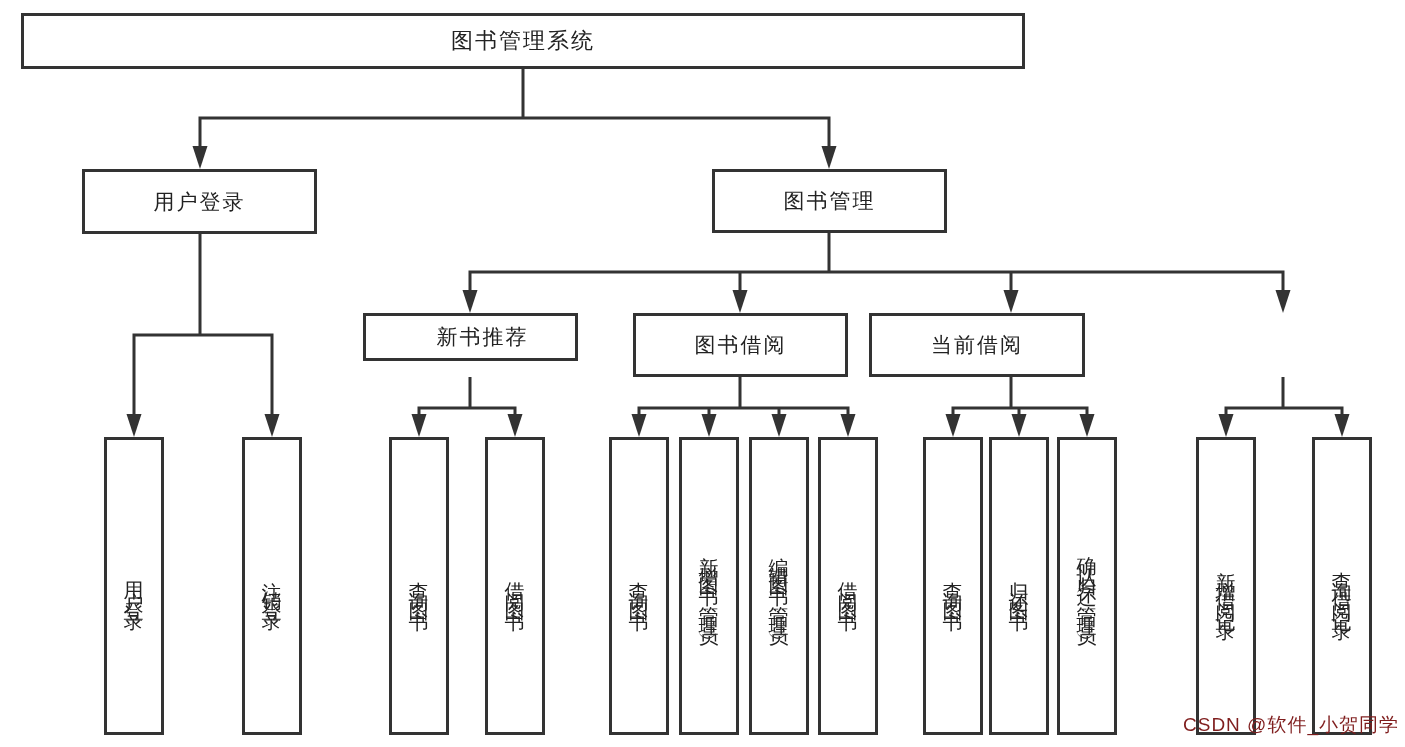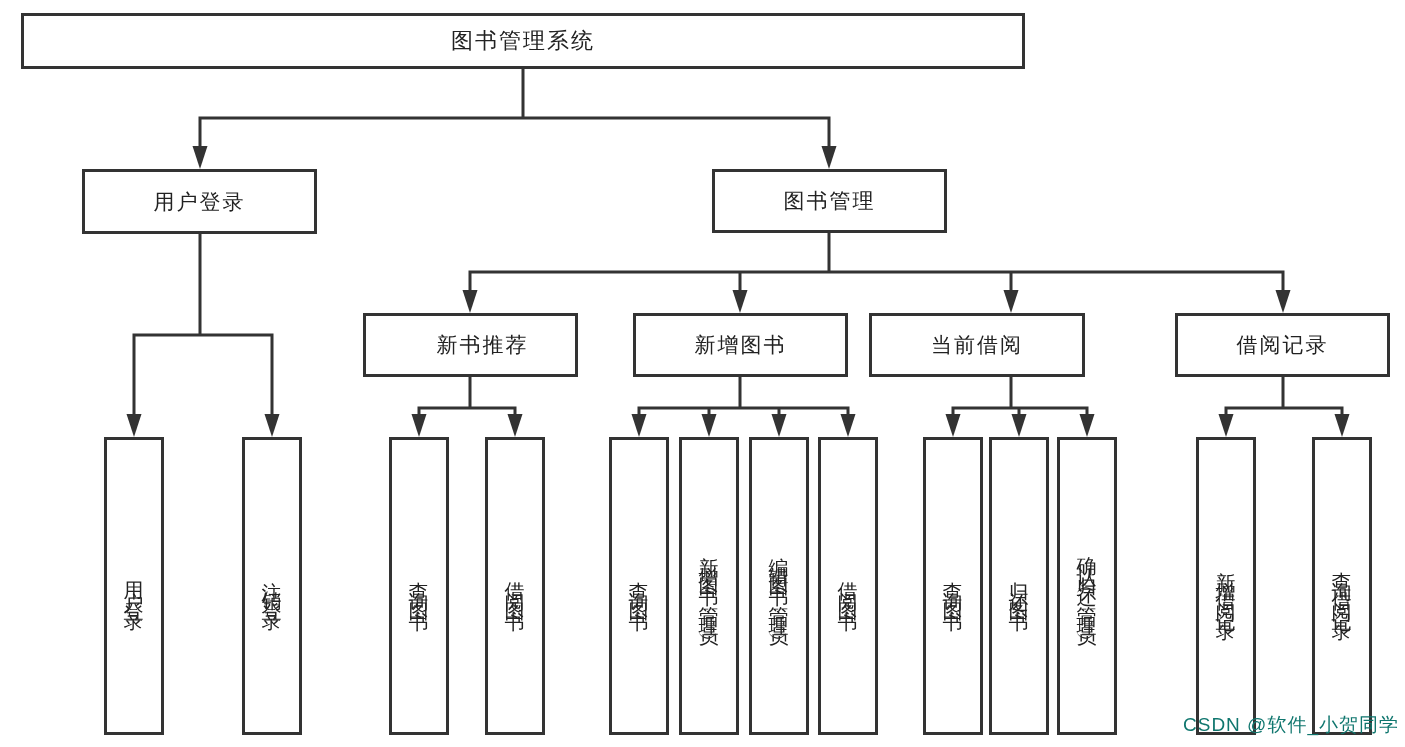--- a/index.html
+++ b/index.html
@@ -46,21 +46,21 @@
     letter-spacing: 10px;
     line-height: 1;
     white-space: nowrap;
   }
   .watermark {
     position: absolute;
     left: 1183px;
     top: 712px;
     font-size: 19px;
     letter-spacing: 1px;
-    color: #0f766e;
+    color: #7f1d1d;
     z-index: 5;
     white-space: nowrap;
   }
 </style>
 </head>
 <body>
 
 <div class="canvas">
 
   <svg class="connectors" viewBox="0 0 1405 747" xmlns="http://www.w3.org/2000/svg">
@@ -105,31 +105,28 @@
     <span class="label">图书管理系统</span>
   </div>
 
   <div class="node h-node" style="left:82px; top:169px; width:235px; height:65px;">
     <span class="label">用户登录</span>
   </div>
   <div class="node h-node" style="left:712px; top:169px; width:235px; height:64px;justify-content:center;">
     <span class="label">图书管理</span>
   </div>
 
-  <div class="node h-node" style="left:363px; top:313px; width:215px; height:64px;padding-left:24px;">
+  <div class="node h-node" style="left:363px; top:313px; width:215px; height:48px;padding-left:24px;">
     <span class="label">新书推荐</span>
   </div>
   <div class="node h-node" style="left:633px; top:313px; width:215px; height:64px;">
-    <span class="label">新增图书</span>
+    <span class="label">图书借阅</span>
   </div>
   <div class="node h-node" style="left:869px; top:313px; width:216px; height:64px;">
     <span class="label">当前借阅</span>
-  </div>
-  <div class="node h-node" style="left:1175px; top:313px; width:215px; height:64px;">
-    <span class="label">借阅记录</span>
   </div>
 
   <div class="node v-node" style="left:104px; top:437px; width:60px; height:298px;">
     <span class="label">用户登录</span>
   </div>
   <div class="node v-node" style="left:242px; top:437px; width:60px; height:298px;">
     <span class="label">注销登录</span>
   </div>
 
   <div class="node v-node" style="left:389px; top:437px; width:60px; height:298px;">

